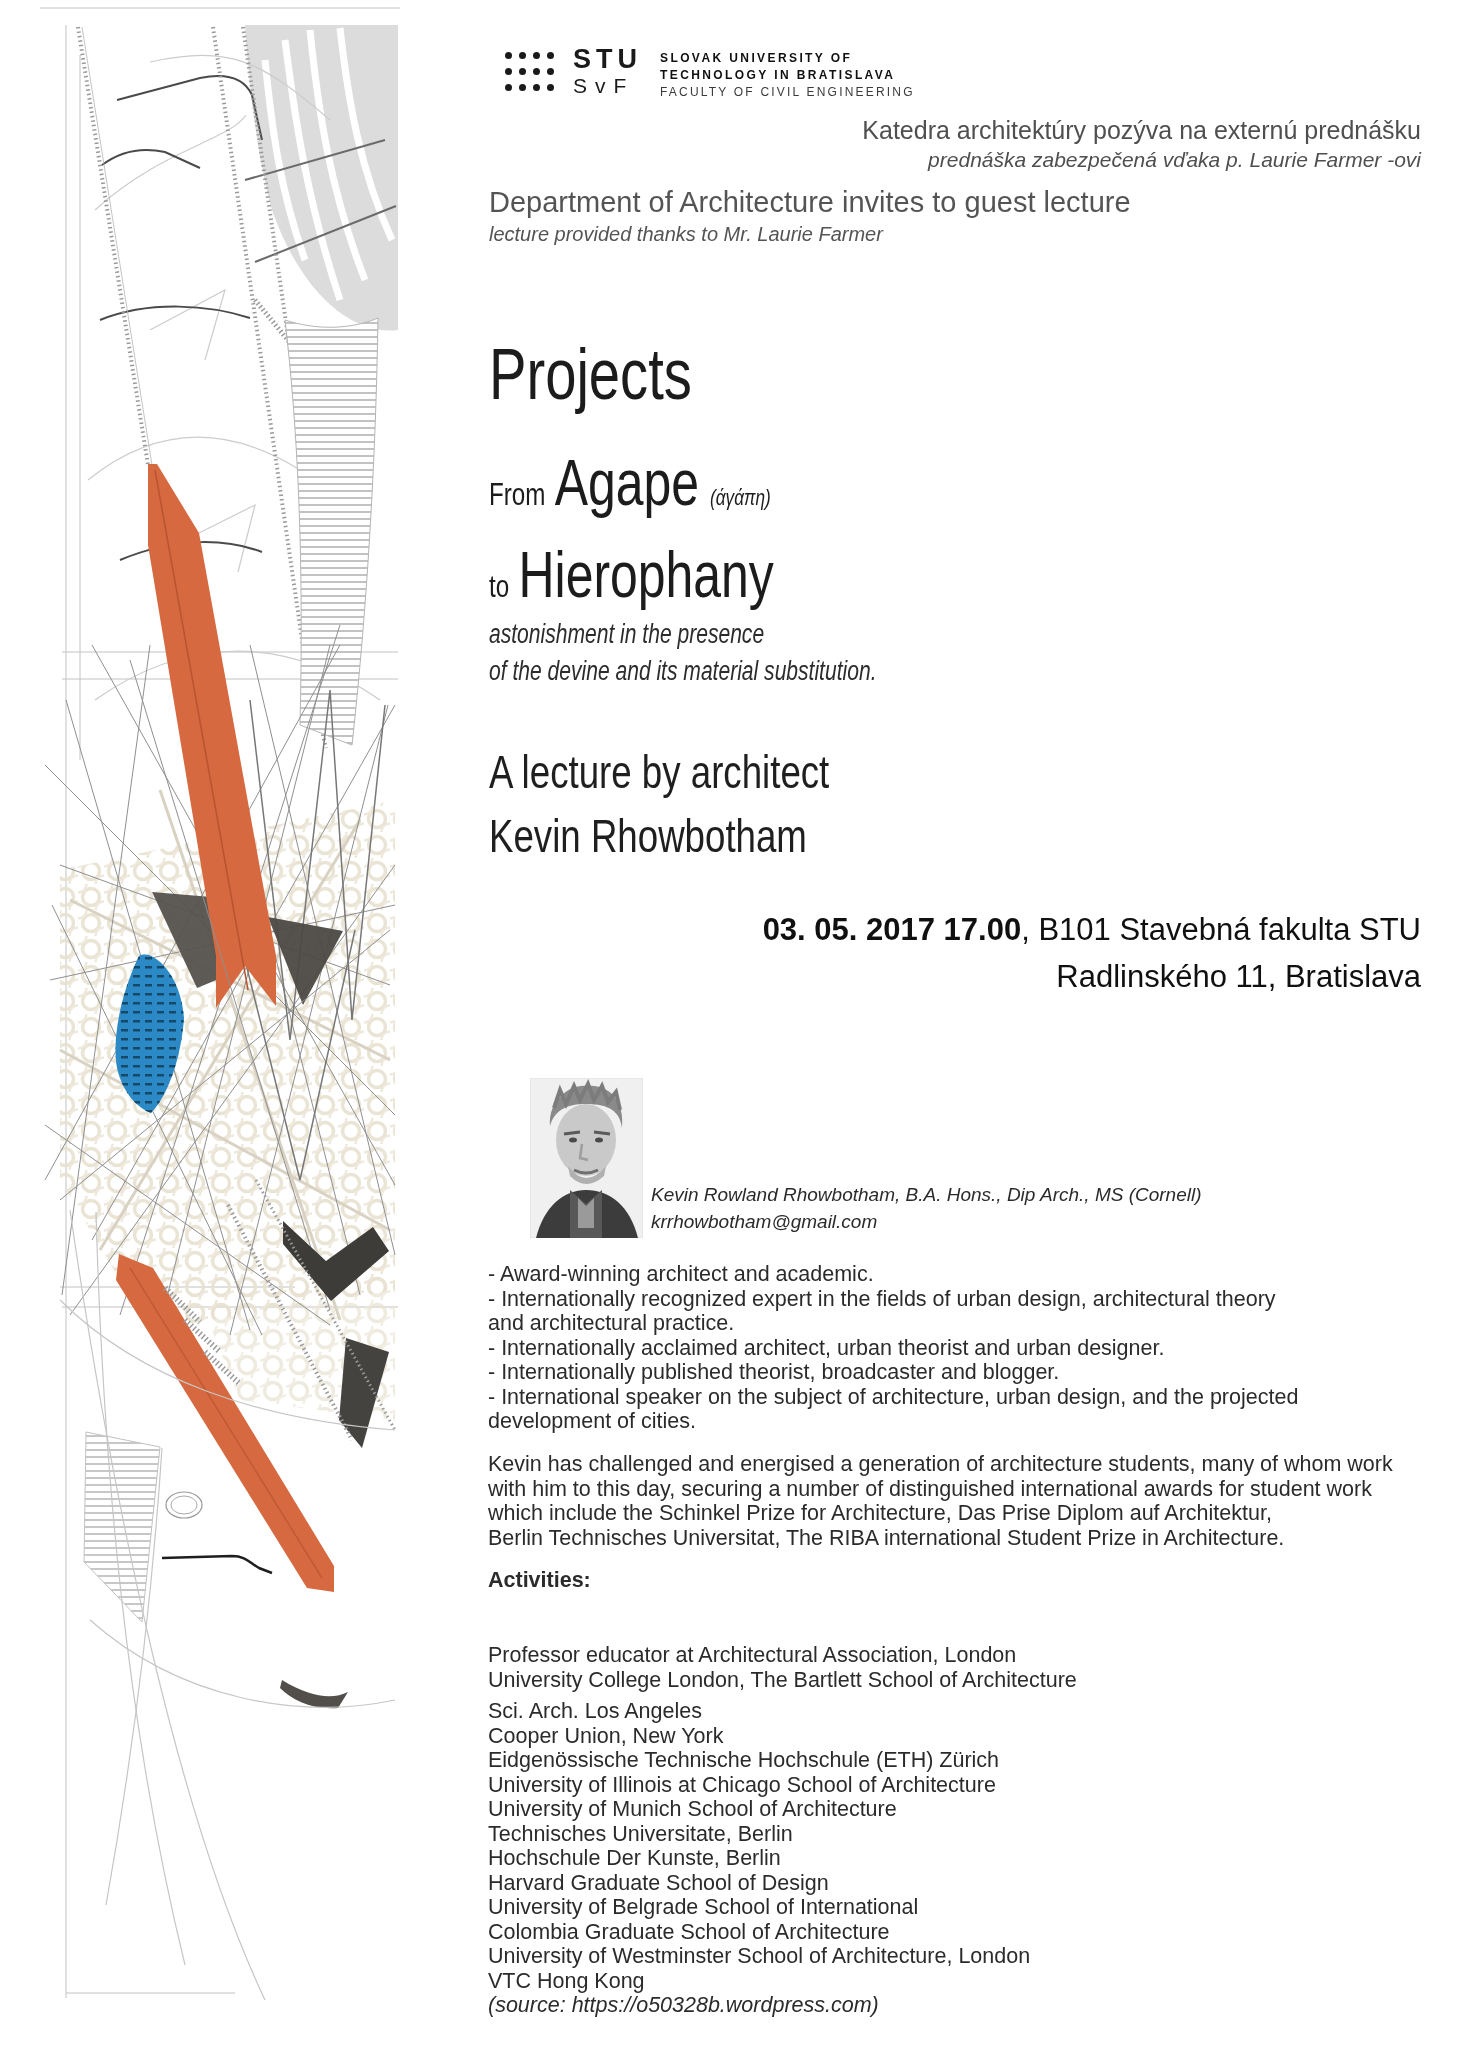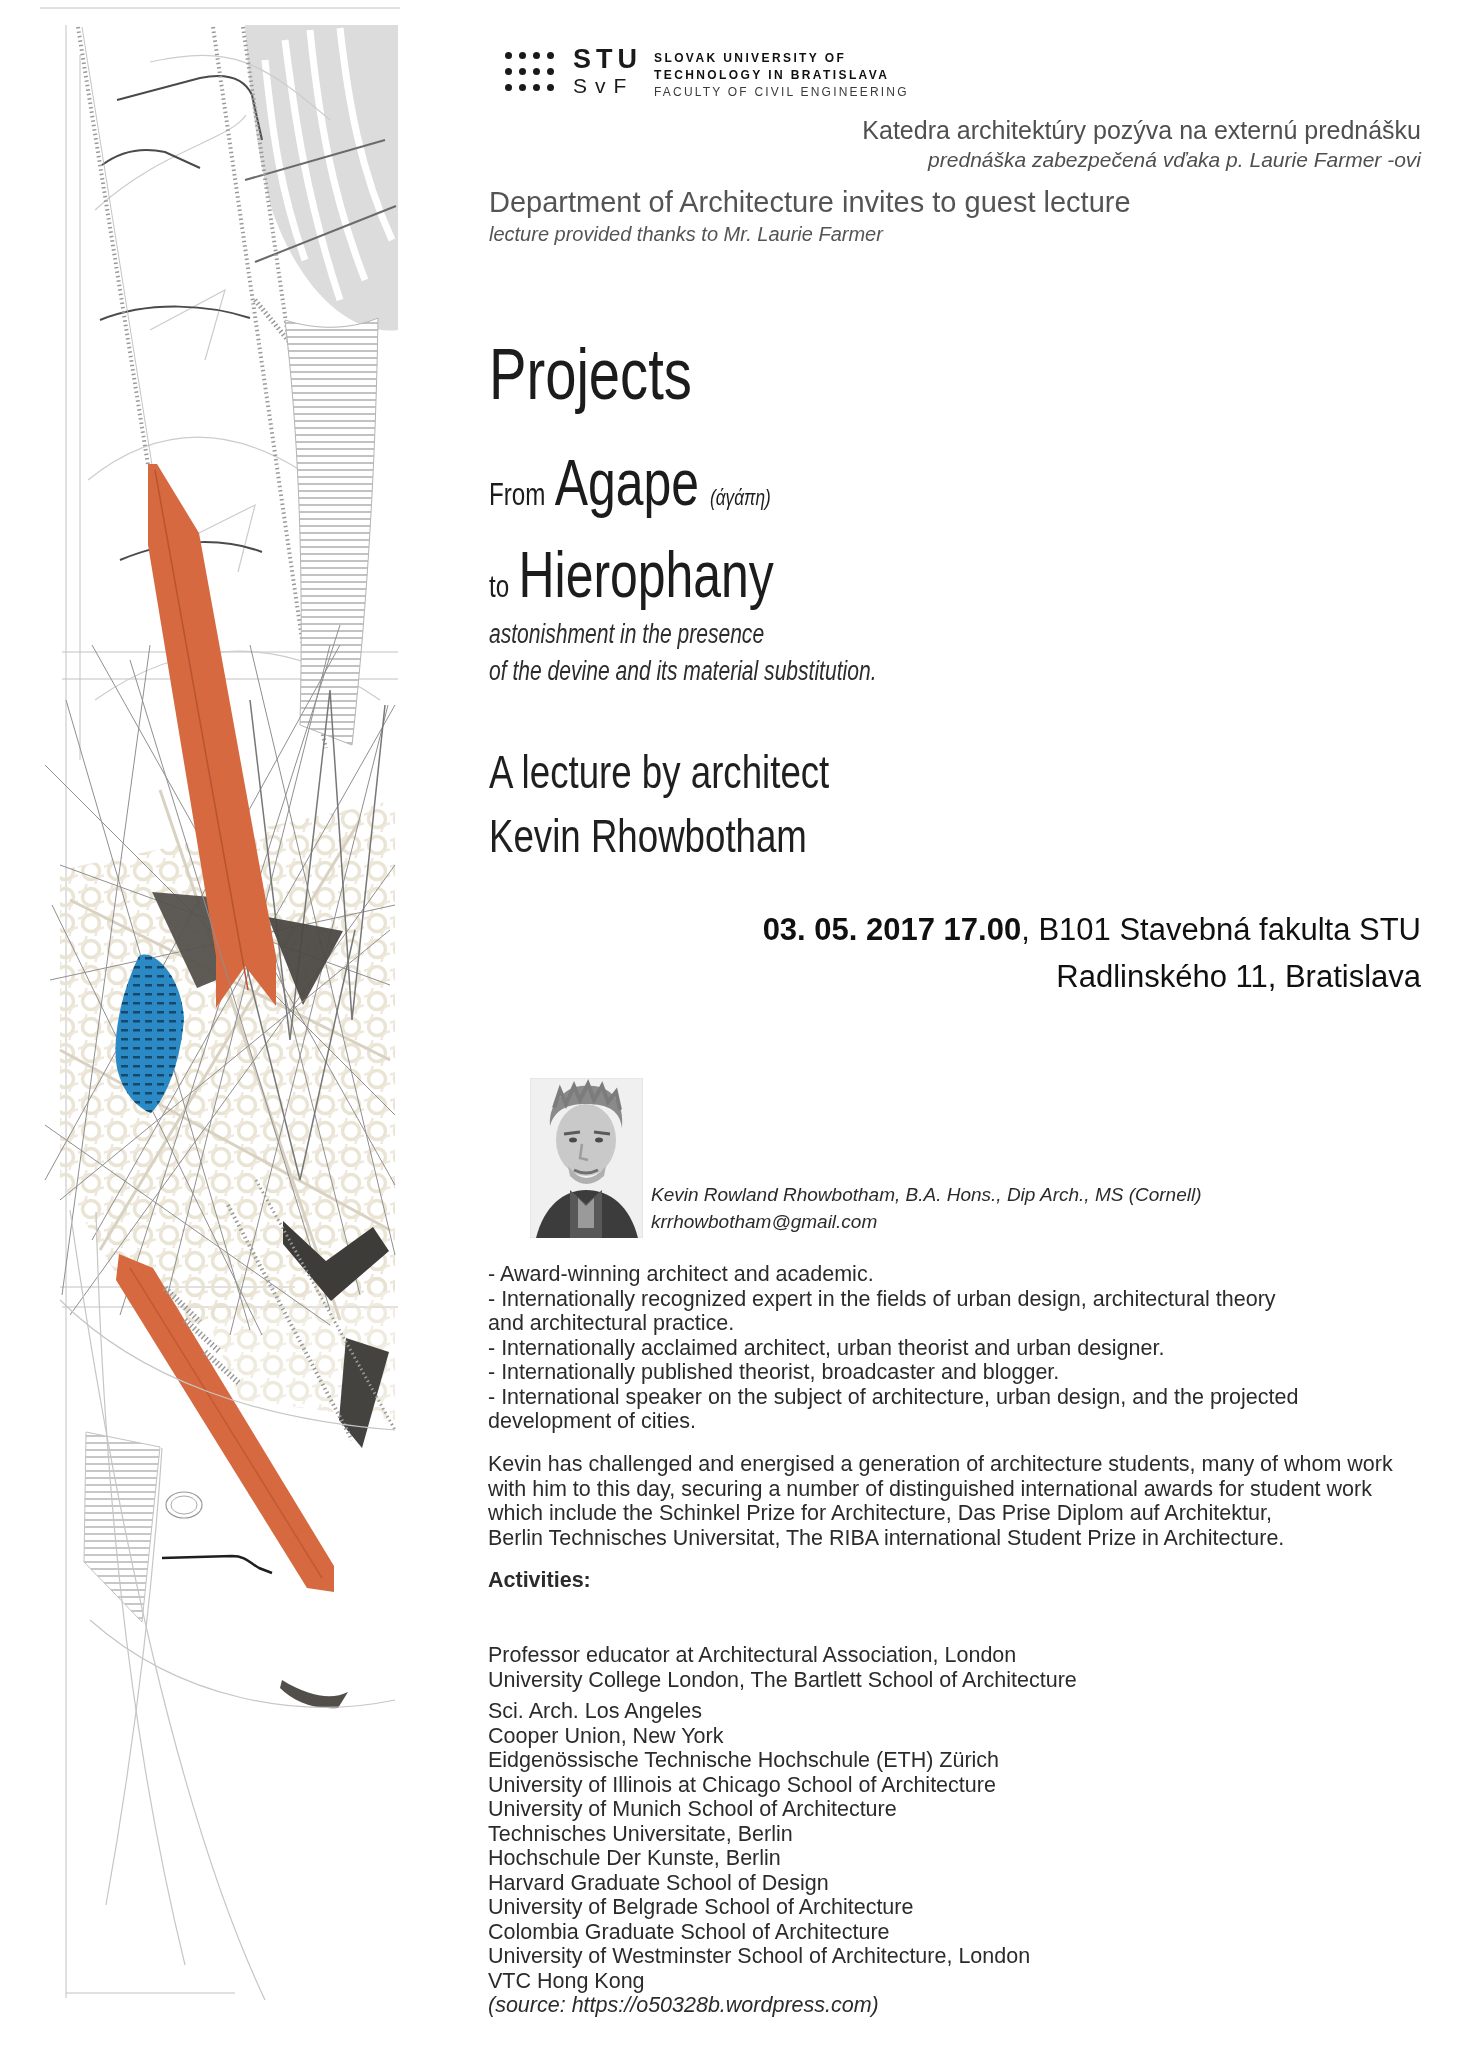--- a/index.html
+++ b/index.html
@@ -7,21 +7,21 @@
           font-family:"Liberation Sans", sans-serif;color:#2b2b2b;border-radius:12px;}
   
   .artwork{position:absolute;left:0;top:0;width:400px;height:2048px;}
   
   .logo{position:absolute;left:505px;top:44px;display:flex;align-items:flex-start;}
   .dots{display:grid;grid-template-columns:repeat(4,14px);grid-auto-rows:16px;padding-top:8px;}
   .dots i{width:7px;height:7px;border-radius:50%;background:#1a1a1a;display:block;}
   .logo-text{margin-left:12px;}
   .logo-stu{font-size:27px;font-weight:bold;letter-spacing:5px;color:#1a1a1a;line-height:30px;}
   .logo-svf{font-size:21px;letter-spacing:8px;color:#1a1a1a;line-height:24px;}
-  .uni{margin-left:12px;padding-top:6px;}
+  .uni{margin-left:18px;padding-top:6px;}
   .uni-bold{font-size:12px;font-weight:bold;letter-spacing:2.4px;line-height:17px;color:#101010;}
   .uni-light{font-size:12px;letter-spacing:2.2px;line-height:17px;color:#3a3a3a;}
   
   .sk-invite{position:absolute;right:36px;top:116px;text-align:right;}
   .sk-line1{font-size:25px;color:#4f4f4f;}
   .sk-line2{font-size:21px;font-style:italic;color:#4f4f4f;margin-top:3px;}
   .en-invite{position:absolute;left:489px;top:186px;}
   .en-line1{font-size:29px;color:#545454;}
   .en-line2{font-size:20px;font-style:italic;color:#545454;margin-top:4px;}
   
@@ -314,21 +314,21 @@
   <div class="block institutions">
     <div>
         <div class="line">Sci. Arch. Los Angeles</div>
         <div class="line">Cooper Union, New York</div>
         <div class="line">Eidgenössische Technische Hochschule (ETH) Zürich</div>
         <div class="line">University of Illinois at Chicago School of Architecture</div>
         <div class="line">University of Munich School of Architecture</div>
         <div class="line">Technisches Universitate, Berlin</div>
         <div class="line">Hochschule Der Kunste, Berlin</div>
         <div class="line">Harvard Graduate School of Design</div>
-        <div class="line">University of Belgrade School of Architecture</div>
+        <div class="line">University of Belgrade School of International</div>
         <div class="line">Colombia Graduate School of Architecture</div>
         <div class="line">University of Westminster School of Architecture, London</div>
         <div class="line">VTC Hong Kong</div>
       </div>
     <div class="line source">(source: https://o50328b.wordpress.com)</div>
   </div>
 
 </div>
 
 </body></html>

